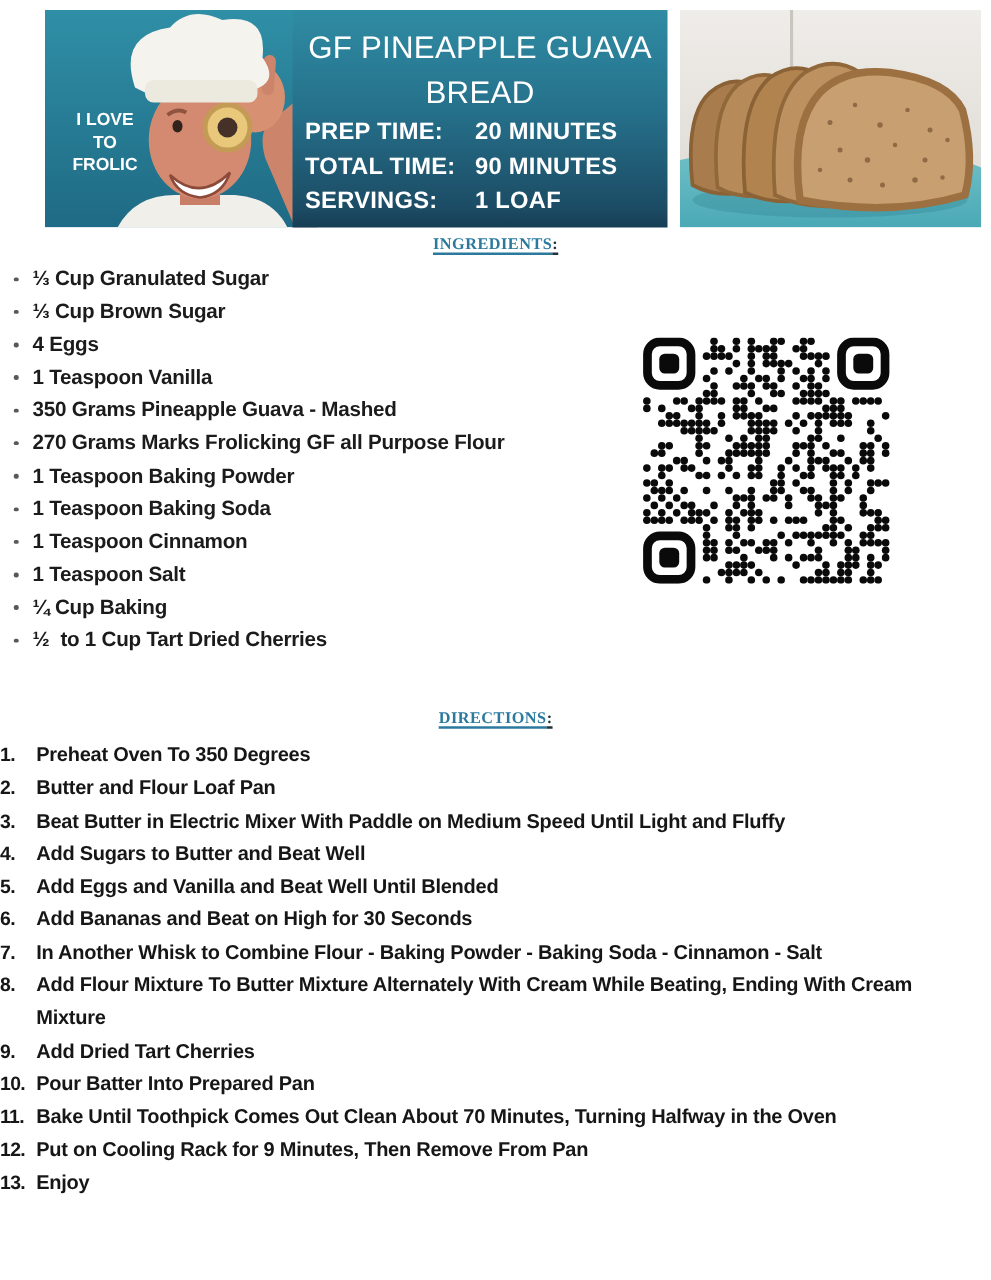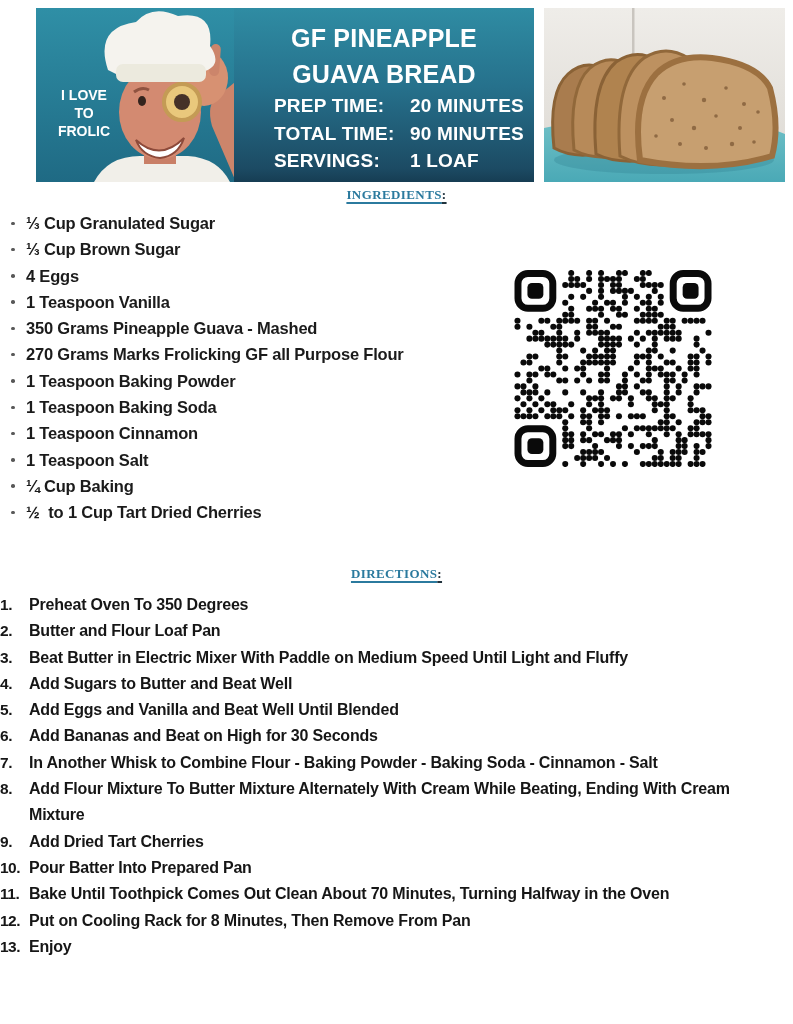--- a/index.html
+++ b/index.html
@@ -5,25 +5,25 @@
   html,body{margin:0;padding:0;background:#ffffff;}
   .page{position:relative;width:793px;height:1024px;background:#fff;overflow:hidden;
         font-family:"Liberation Sans",sans-serif;color:#1b1b1b;}
 
   
   .photo-left{position:absolute;left:8px;top:8px;width:218px;height:174px;overflow:hidden;margin-left:28px;}
   .recipe-card{position:absolute;left:234px;top:8px;width:300px;height:174px;
                background:linear-gradient(180deg,#2f8ca3 0%,#26718c 45%,#1c4b64 92%,#163d53 100%);
                color:#ffffff;display:flex;flex-direction:column;box-sizing:border-box;
                padding:10px 10px 10px 10px;}
-  .recipe-title{font-size:25px;font-weight:bold;text-align:center;line-height:36px;
+  .recipe-title{font-size:25px;font-weight:normal;text-align:center;line-height:36px;
                 letter-spacing:0.2px;margin-top:2px;}
   .recipe-meta{margin-top:auto;margin-bottom:2px;}
   .meta-row{display:grid;grid-template-columns:130px 1fr;column-gap:6px;
-            font-size:19px;font-weight:bold;line-height:27.5px;letter-spacing:0.2px;margin-left:30px;}
+            font-size:19px;font-weight:bold;line-height:27.5px;letter-spacing:0.2px;}
   .photo-right{position:absolute;left:544px;top:8px;width:241px;height:174px;overflow:hidden;}
 
   
   .section-heading{position:absolute;left:0;width:100%;text-align:center;
                    font-family:"Liberation Serif",serif;font-weight:bold;font-size:13px;
                    letter-spacing:0.4px;}
   .section-heading .hword{color:#2b7a9e;text-decoration:underline;
                           text-decoration-thickness:2px;text-underline-offset:3px;}
   .section-heading .hcolon{color:#20323c;text-decoration:underline;
                            text-decoration-thickness:2px;text-underline-offset:3px;}
@@ -610,17 +610,17 @@
     <li>Butter and Flour Loaf Pan</li>
     <li>Beat Butter in Electric Mixer With Paddle on Medium Speed Until Light and Fluffy</li>
     <li>Add Sugars to Butter and Beat Well</li>
     <li>Add Eggs and Vanilla and Beat Well Until Blended</li>
     <li>Add Bananas and Beat on High for 30 Seconds</li>
     <li>In Another Whisk to Combine Flour - Baking Powder - Baking Soda - Cinnamon - Salt</li>
     <li>Add Flour Mixture To Butter Mixture Alternately With Cream While Beating, Ending With Cream Mixture</li>
     <li>Add Dried Tart Cherries</li>
     <li>Pour Batter Into Prepared Pan</li>
     <li>Bake Until Toothpick Comes Out Clean About 70 Minutes, Turning Halfway in the Oven</li>
-    <li>Put on Cooling Rack for 8 Minutes, Then Remove From Pan</li>
+    <li>Put on Cooling Rack for 9 Minutes, Then Remove From Pan</li>
     <li>Enjoy</li>
   </ol>
 
 </div>
 
 </body></html>

